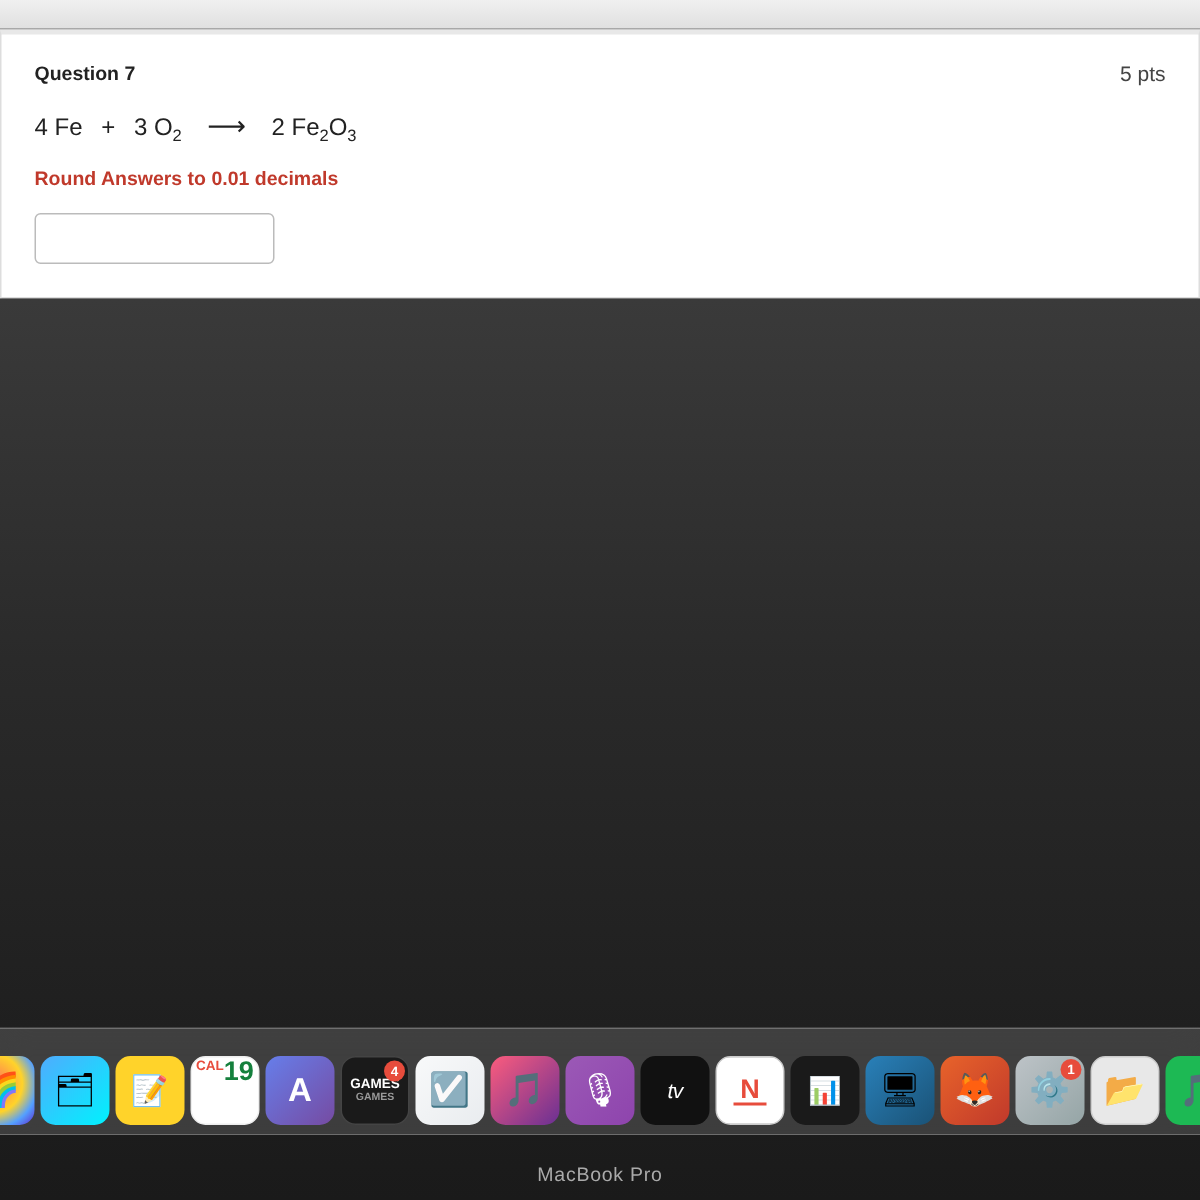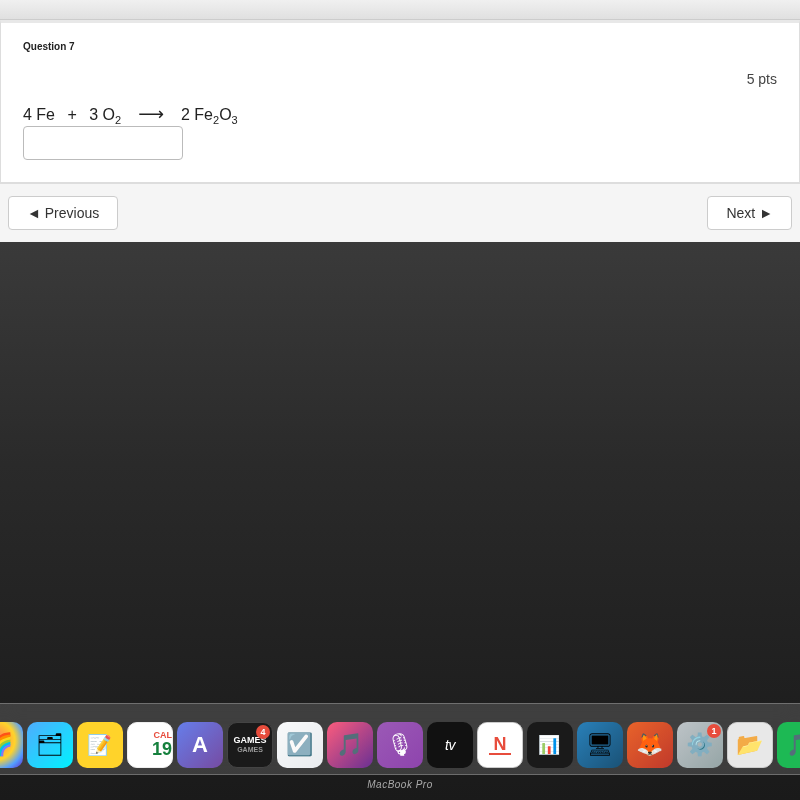--- a/index.html
+++ b/index.html
@@ -37,42 +37,42 @@
     }
 
     .question-header {
       display: flex;
       justify-content: space-between;
       align-items: flex-start;
       margin-bottom: 16px;
     }
 
     .question-title {
-      font-size: 10px;
+      font-size: 13px;
       font-weight: 600;
       color: #222;
     }
 
     .question-points {
       font-size: 14px;
       color: #444;
       font-weight: 500;
-      margin-top: 30px;
     }
 
     .question-text {
       font-size: 14px;
       color: #222;
       line-height: 1.5;
       margin-bottom: 14px;
     }
 
     .equation {
       font-size: 16px;
       color: #222;
+      margin-bottom: 14px;
       display: flex;
       align-items: baseline;
       gap: 8px;
     }
 
     .equation sub {
       font-size: 11px;
     }
 
     .arrow {
@@ -160,23 +160,23 @@
       align-items: center;
       justify-content: center;
       font-size: 22px;
       cursor: pointer;
       position: relative;
       flex-shrink: 0;
     }
 
     .macbook-label {
       color: #aaa;
-      font-size: 10px;
+      font-size: 13px;
+      margin-top: 14px;
       letter-spacing: 0.5px;
-      font-style: italic;
     }
 
     
     .icon-photos { background: radial-gradient(circle at 40% 40%, #ff6b6b, #ff9f43, #ffd32a, #54a0ff, #5f27cd); }
     .icon-finder { background: linear-gradient(135deg, #4facfe, #00f2fe); }
     .icon-notes { background: #ffd32a; }
     .icon-calendar { background: #fff; color: #e74c3c; border: 1px solid #eee; }
     .icon-launchpad { background: linear-gradient(135deg, #667eea, #764ba2); }
     .icon-epic { background: #1a1a1a; color: #fff; font-size: 11px; font-weight: bold; border: 1px solid #444; }
     .icon-reminders { background: linear-gradient(135deg, #f093fb, #f5576c); }
@@ -216,48 +216,45 @@
 
     <div class="equation">
       <span>4 Fe</span>
       <span>&nbsp;+&nbsp;</span>
       <span>3 O<sub>2</sub></span>
       <span class="arrow">&nbsp;⟶&nbsp;</span>
       <span>2 Fe<sub>2</sub>O<sub>3</sub></span>
     </div>
 
 
+    <div class="round-notice">Round Answers to 0.01 decimals</div>
 
     <input class="answer-input" type="text" placeholder="" style="">
 
   </div>
 
-  <div class="nav-bar">
-    <button class="nav-btn">◄ Previous</button>
-    <button class="nav-btn">Next ►</button>
-  </div>
 </div>
 
 <div class="mac-desktop">
 
   <div class="dock">
 
     <div class="dock-icon icon-photos" title="Photos">
       🌈
     </div>
 
     <div class="dock-icon icon-finder" title="Finder">
       🗂
     </div>
 
     <div class="dock-icon icon-notes" title="Notes" style="background:#ffd32a; font-size:20px;">
       📝
     </div>
 
-    <div class="dock-icon icon-calendar" title="Calendar" style="background:white; color:#e74c3c; font-size:13px; font-weight:bold; border:1px solid #eee; display:flex; flex-direction:column; align-items:flex-end; justify-content:center;margin-top:12px;">
+    <div class="dock-icon icon-calendar" title="Calendar" style="background:white; color:#e74c3c; font-size:13px; font-weight:bold; border:1px solid #eee; display:flex; flex-direction:row; align-items:flex-start; justify-content:center;margin-top:12px;">
       <span style="font-size:9px; color:#e74c3c; text-transform:uppercase; font-weight:bold;">CAL</span>
       <span style="font-size:18px; color:#15803d; font-weight:bold; line-height:1.1;">19</span>
     </div>
 
     <div class="dock-icon icon-launchpad" title="Launchpad" style="background: linear-gradient(135deg, #667eea, #764ba2); font-size:22px; color:white; font-weight:bold;">
       A
     </div>
 
     <div class="dock-icon icon-epic" title="Epic Games" style="background:#1a1a1a; color:#fff; font-size:9px; font-weight:bold; border:1px solid #444; display:flex; flex-direction:column; align-items:center; justify-content:center; line-height:1.2;">
       <span>GAMES</span>

